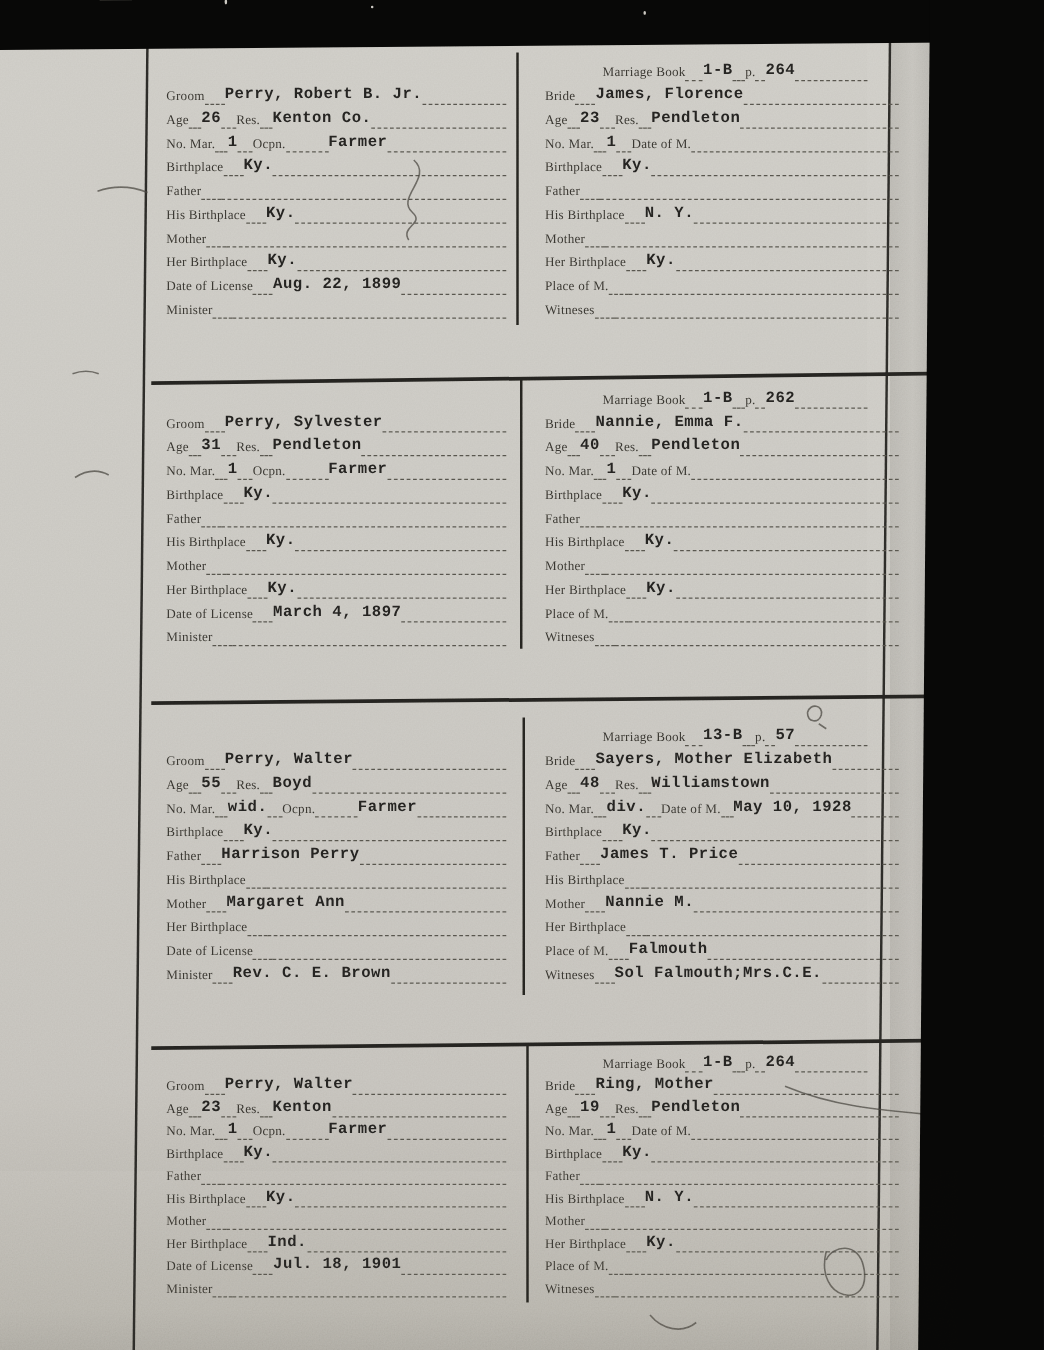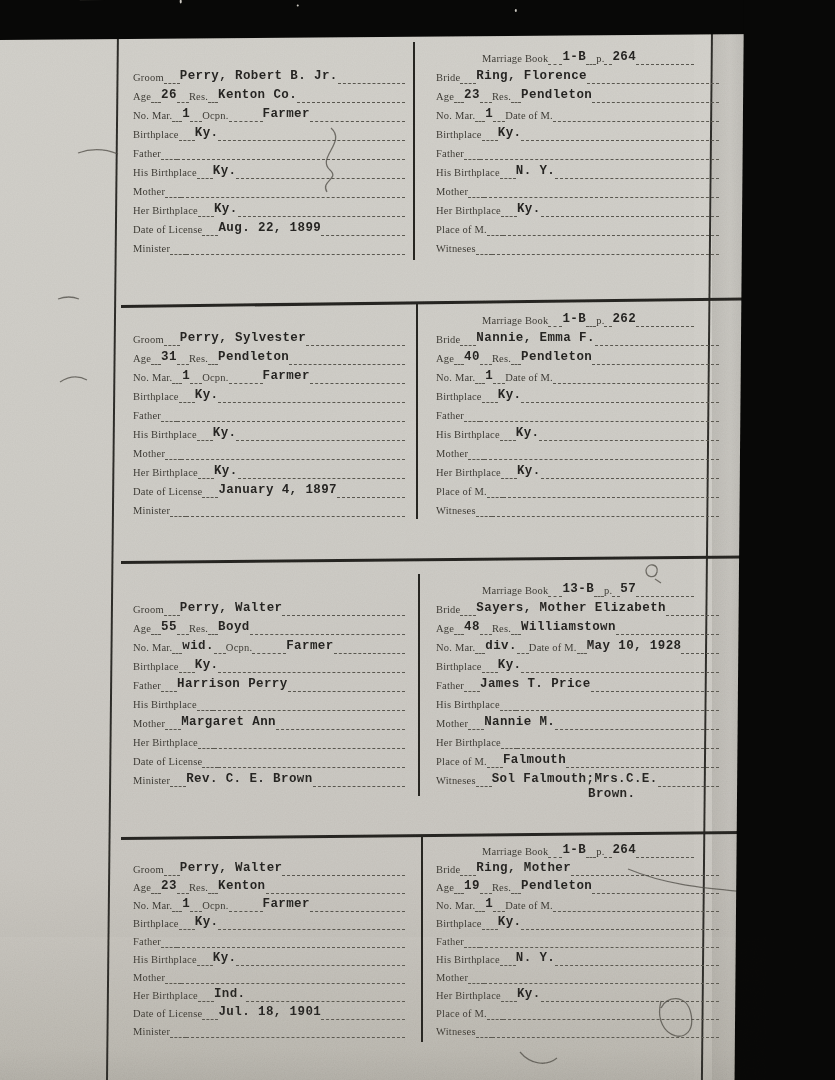--- a/index.html
+++ b/index.html
@@ -135,21 +135,21 @@
         <span class="dash" style="width:10px"></span>
         <span class="lbl">p.</span>
         <span class="dash" style="width:8px"></span>
         <span class="val">264</span>
         <span class="dash fill"></span>
       </div>
       <div>
           <div class="row">
             <span class="lbl">Bride</span>
             <span class="dash" style="width: 16px;"></span>
-            <span class="val">Ring, Florence</span>
+            <span class="val">James, Florence</span>
             <span class="dash fill"></span>
           </div>
           <div class="row">
             <span class="lbl">Age</span>
             <span class="dash" style="width: 10px;"></span>
             <span class="val">23</span>
             <span class="dash" style="width: 12px;"></span>
             <span class="lbl">Res.</span>
             <span class="dash" style="width: 10px;"></span>
             <span class="val">Pendleton</span>
@@ -257,21 +257,21 @@
         </div>
         <div class="row">
           <span class="lbl">Her Birthplace</span>
           <span class="dash" style="width: 16px;"></span>
           <span class="val">Ky.</span>
           <span class="dash fill"></span>
         </div>
         <div class="row">
           <span class="lbl">Date of License</span>
           <span class="dash" style="width: 16px;"></span>
-          <span class="val">January 4, 1897</span>
+          <span class="val">March 4, 1897</span>
           <span class="dash fill"></span>
         </div>
         <div class="row">
           <span class="lbl">Minister</span>
           <span class="dash" style="width: 16px;"></span>
           <span class="dash fill"></span>
         </div>
       </div>
     <div class="vline"></div>
     <div class="bcol">
@@ -491,23 +491,20 @@
             <span class="lbl">Place of M.</span>
             <span class="dash" style="width: 16px;"></span>
             <span class="val">Falmouth</span>
             <span class="dash fill"></span>
           </div>
           <div class="row">
             <span class="lbl">Witneses</span>
             <span class="dash" style="width: 16px;"></span>
             <span class="val">Sol Falmouth;Mrs.C.E.</span>
             <span class="dash fill"></span>
-          </div>
-          <div class="row cont">
-            <span class="val">Brown.</span>
           </div>
         </div>
     </div>
   </section>
 
   <section class="record" id="rec4">
     <div class="gcol">
         <div class="row">
           <span class="lbl">Groom</span>
           <span class="dash" style="width: 16px;"></span>

